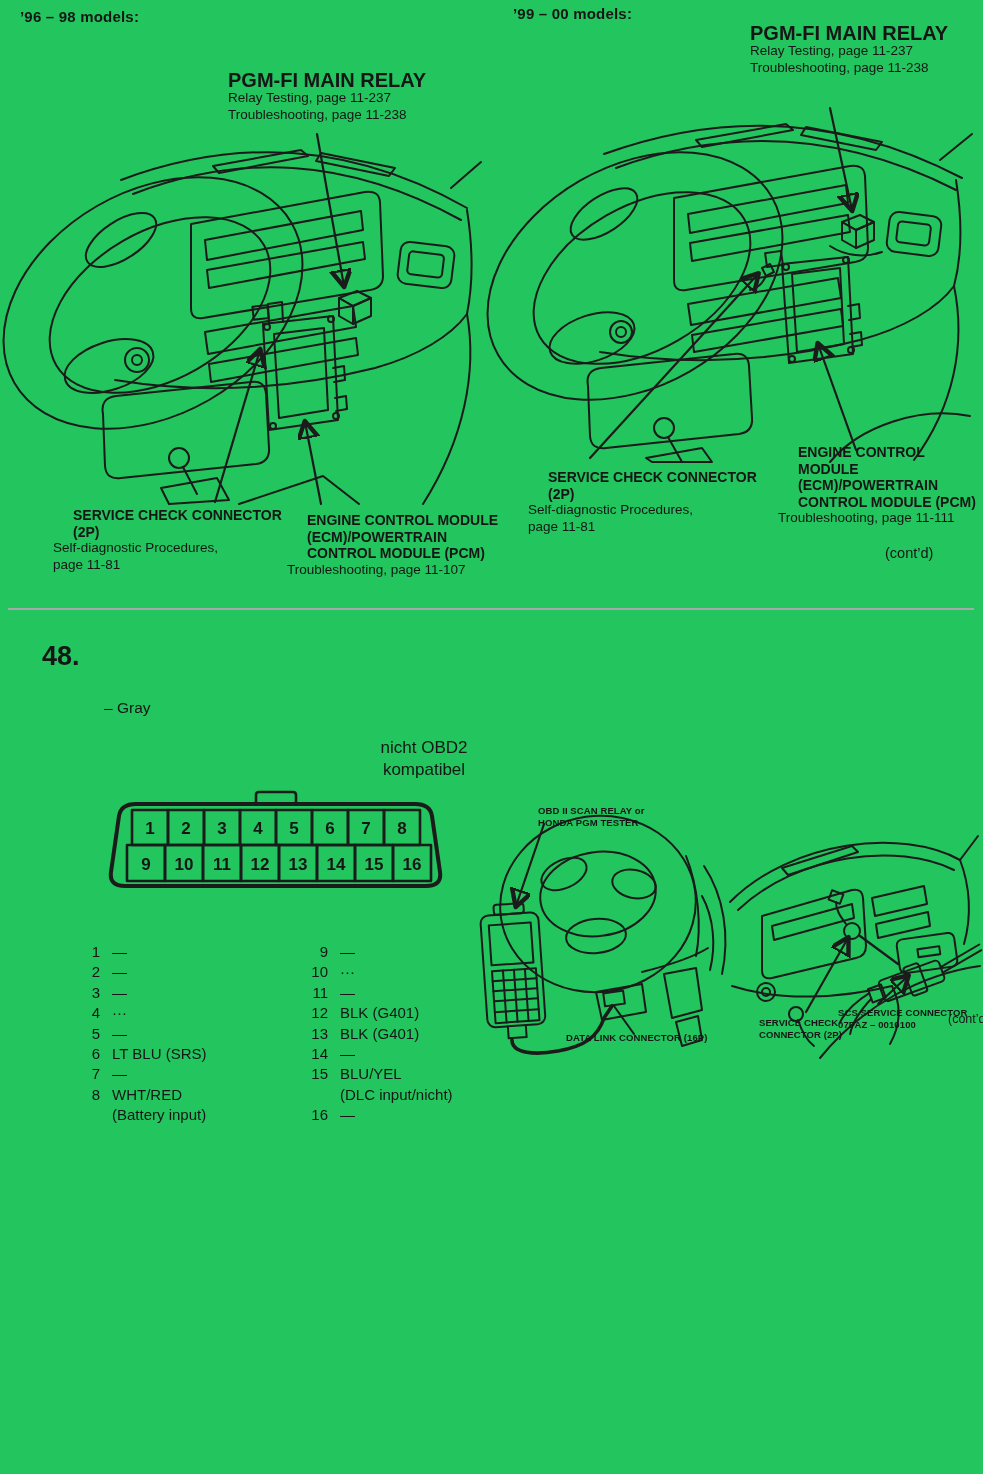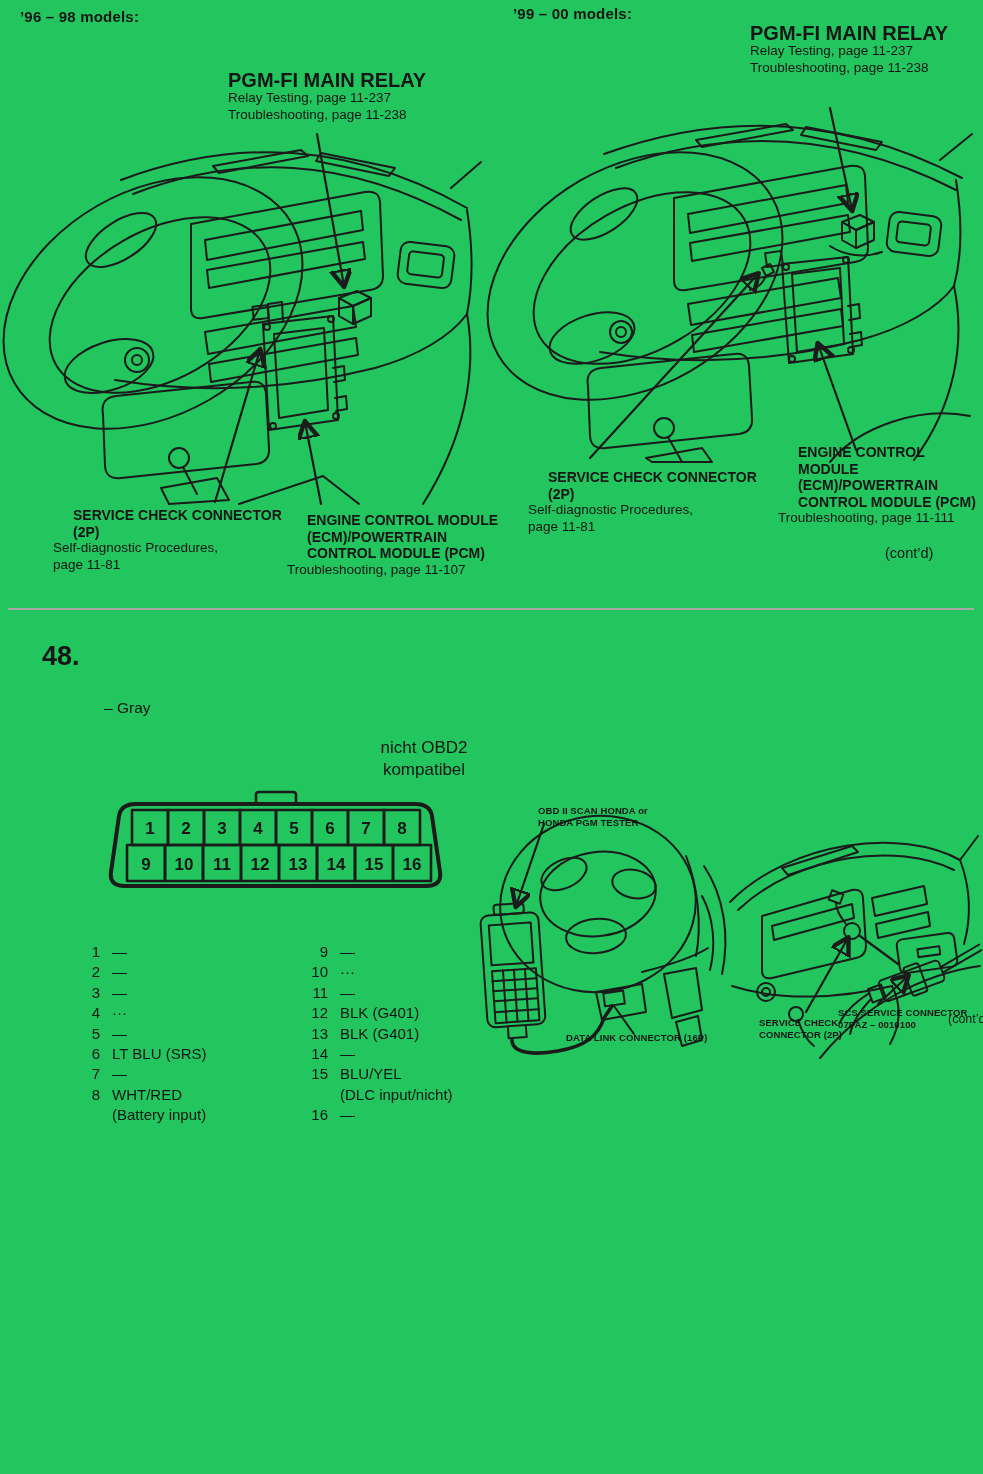--- a/index.html
+++ b/index.html
@@ -378,21 +378,21 @@
       <path d="M 46,184 L 90,184 M 46,194 L 90,194 M 46,204 L 90,204 M 46,215 L 90,215"></path>
       <path d="M 58,230 L 58,242 L 76,242 L 76,230"></path>
     </g>
 
     <path class="cable" d="M 66,244 C 66,258 90,259 112,255 C 140,250 152,240 158,222 L 166,210"></path>
 
     <path class="leader" d="M 98,28 L 70,110" marker-end="url(#ah3)"></path>
   </svg>
 
   <div class="abs tiny" style="left:538px; top:805px;">
-    <div>OBD II SCAN HONDA or</div>
+    <div>OBD II SCAN RELAY or</div>
     <div>HONDA PGM TESTER</div>
   </div>
   <div class="abs tiny" style="left:566px; top:1032px;">DATA LINK CONNECTOR (16P)</div>
 
   <svg style="left:702px; top:806px;" width="280" height="252" viewBox="0 0 280 252">
     <defs>
       <marker id="ah4" markerWidth="10" markerHeight="10" refX="7.5" refY="4.5" orient="auto">
         <path d="M0,0 L8,4.5 L0,9 Z" fill="#161616" stroke="none"></path>
       </marker>
     </defs>

